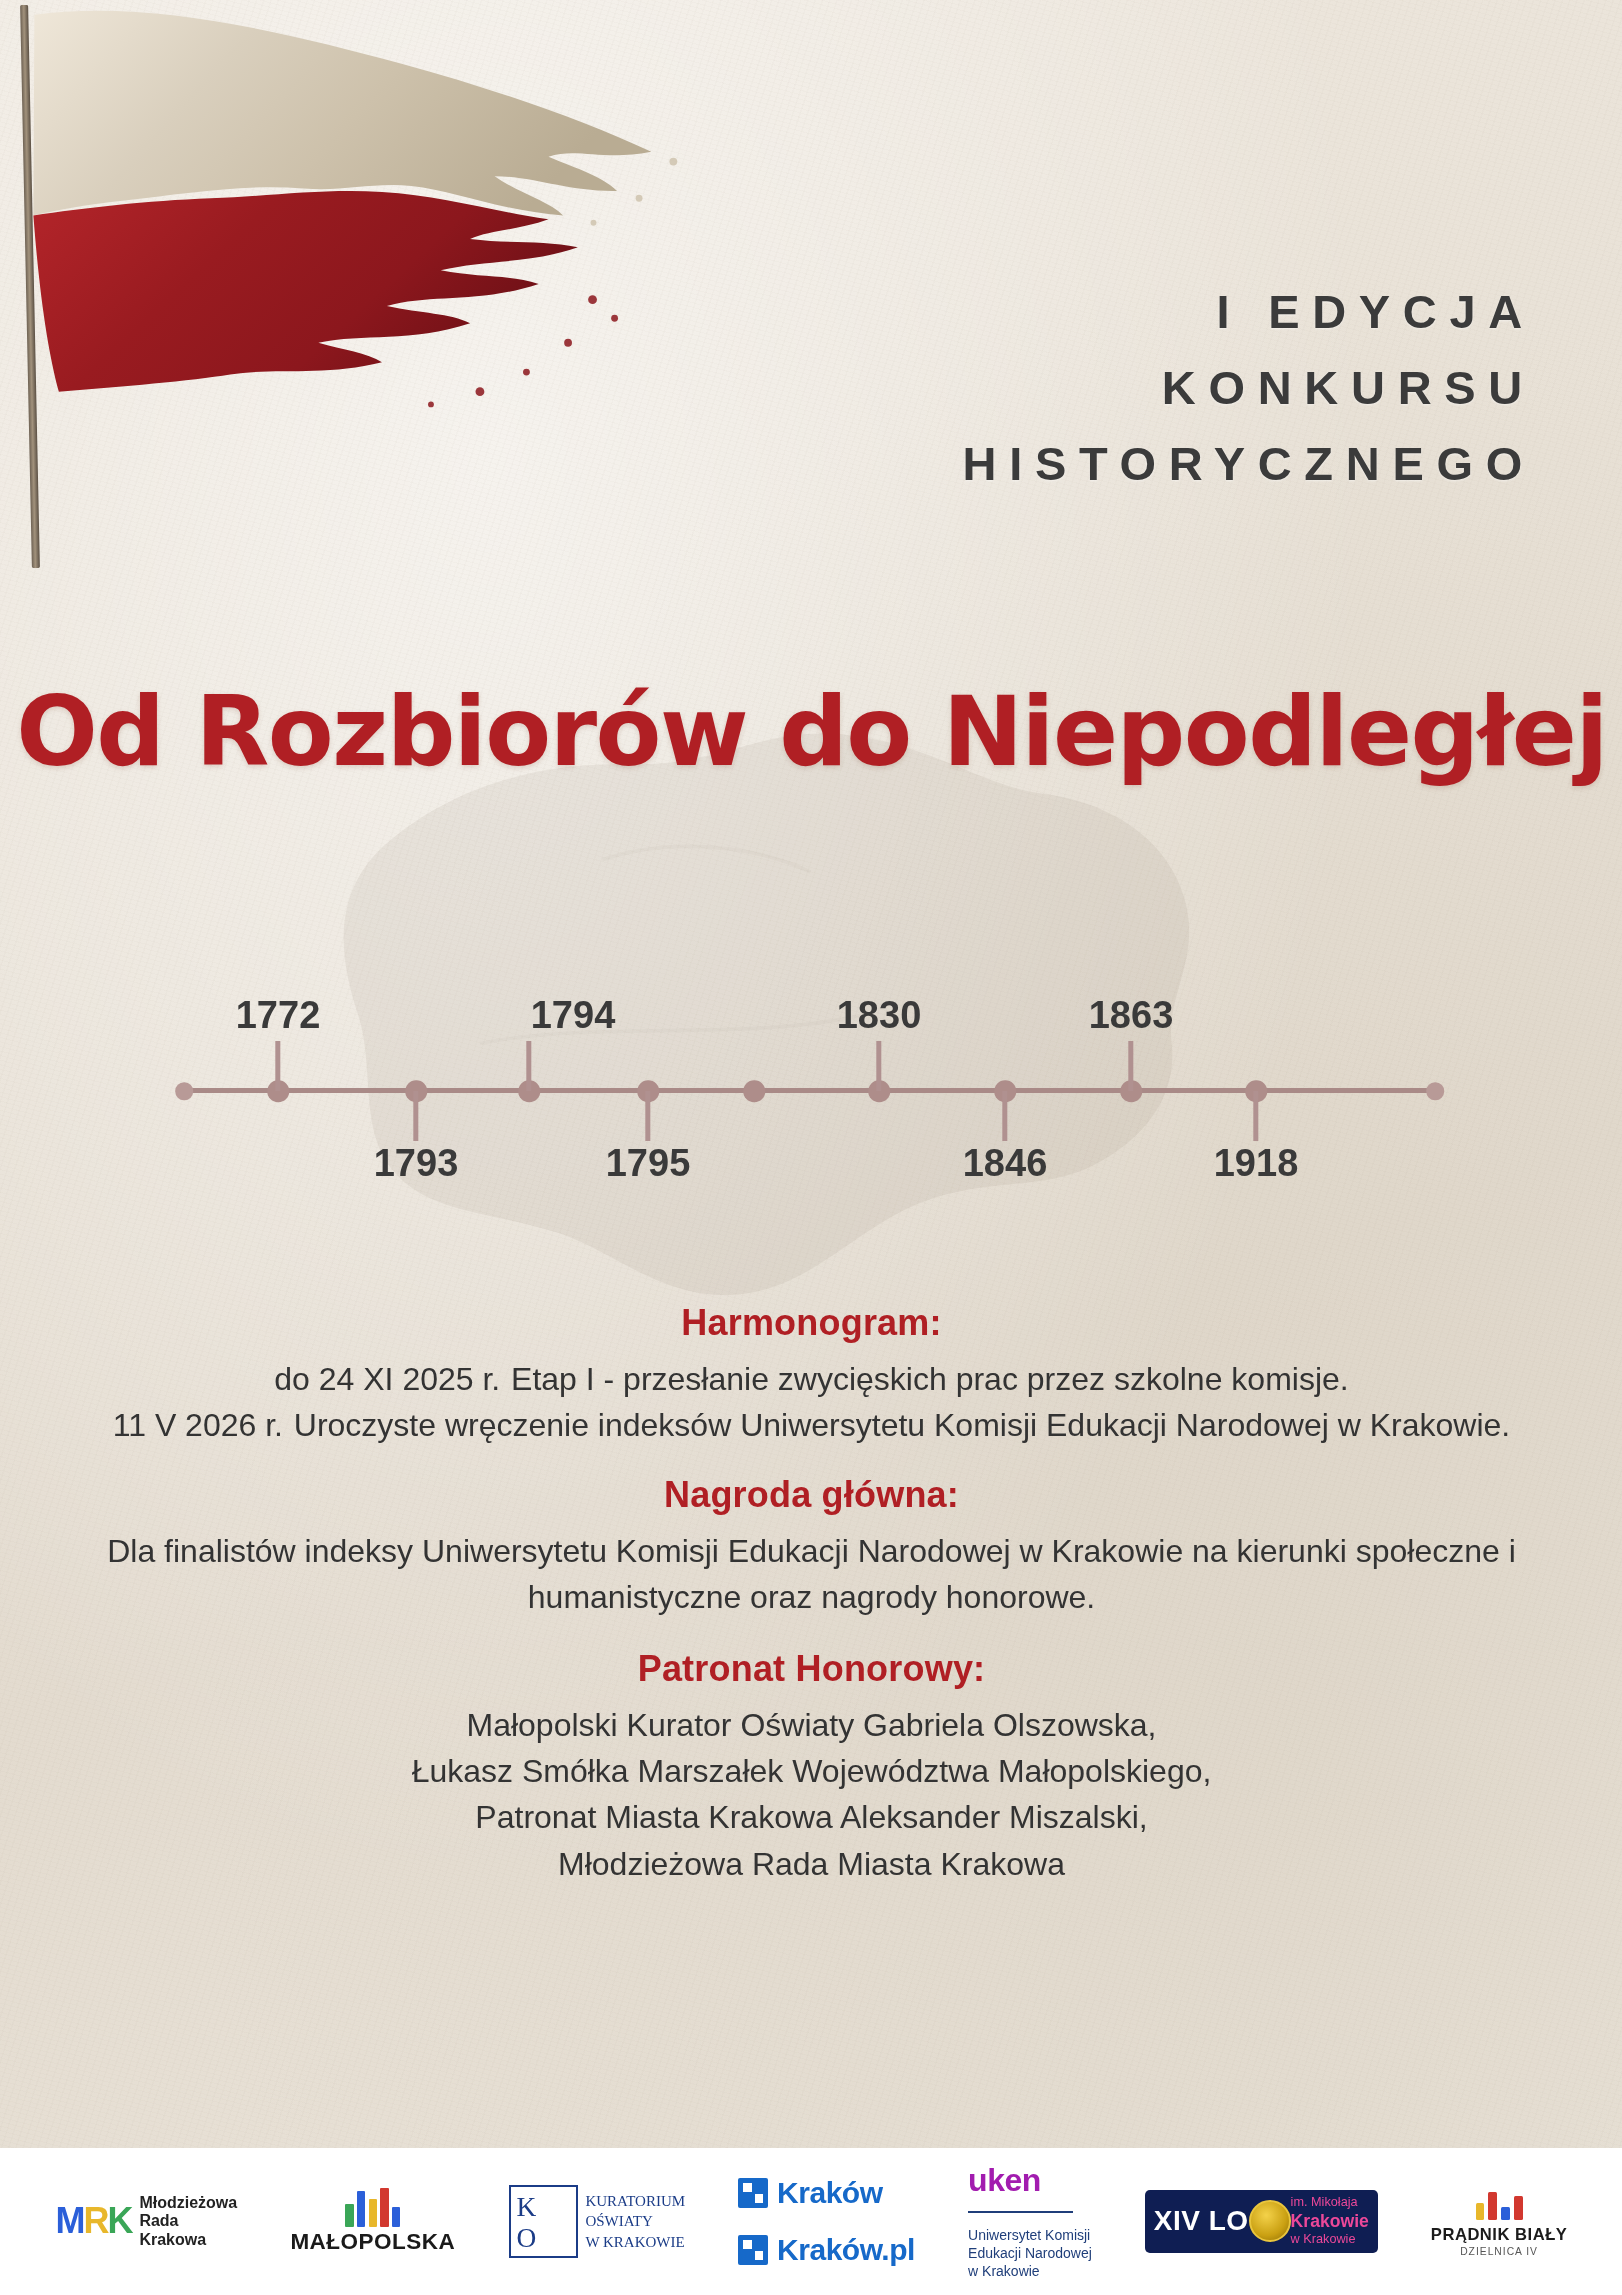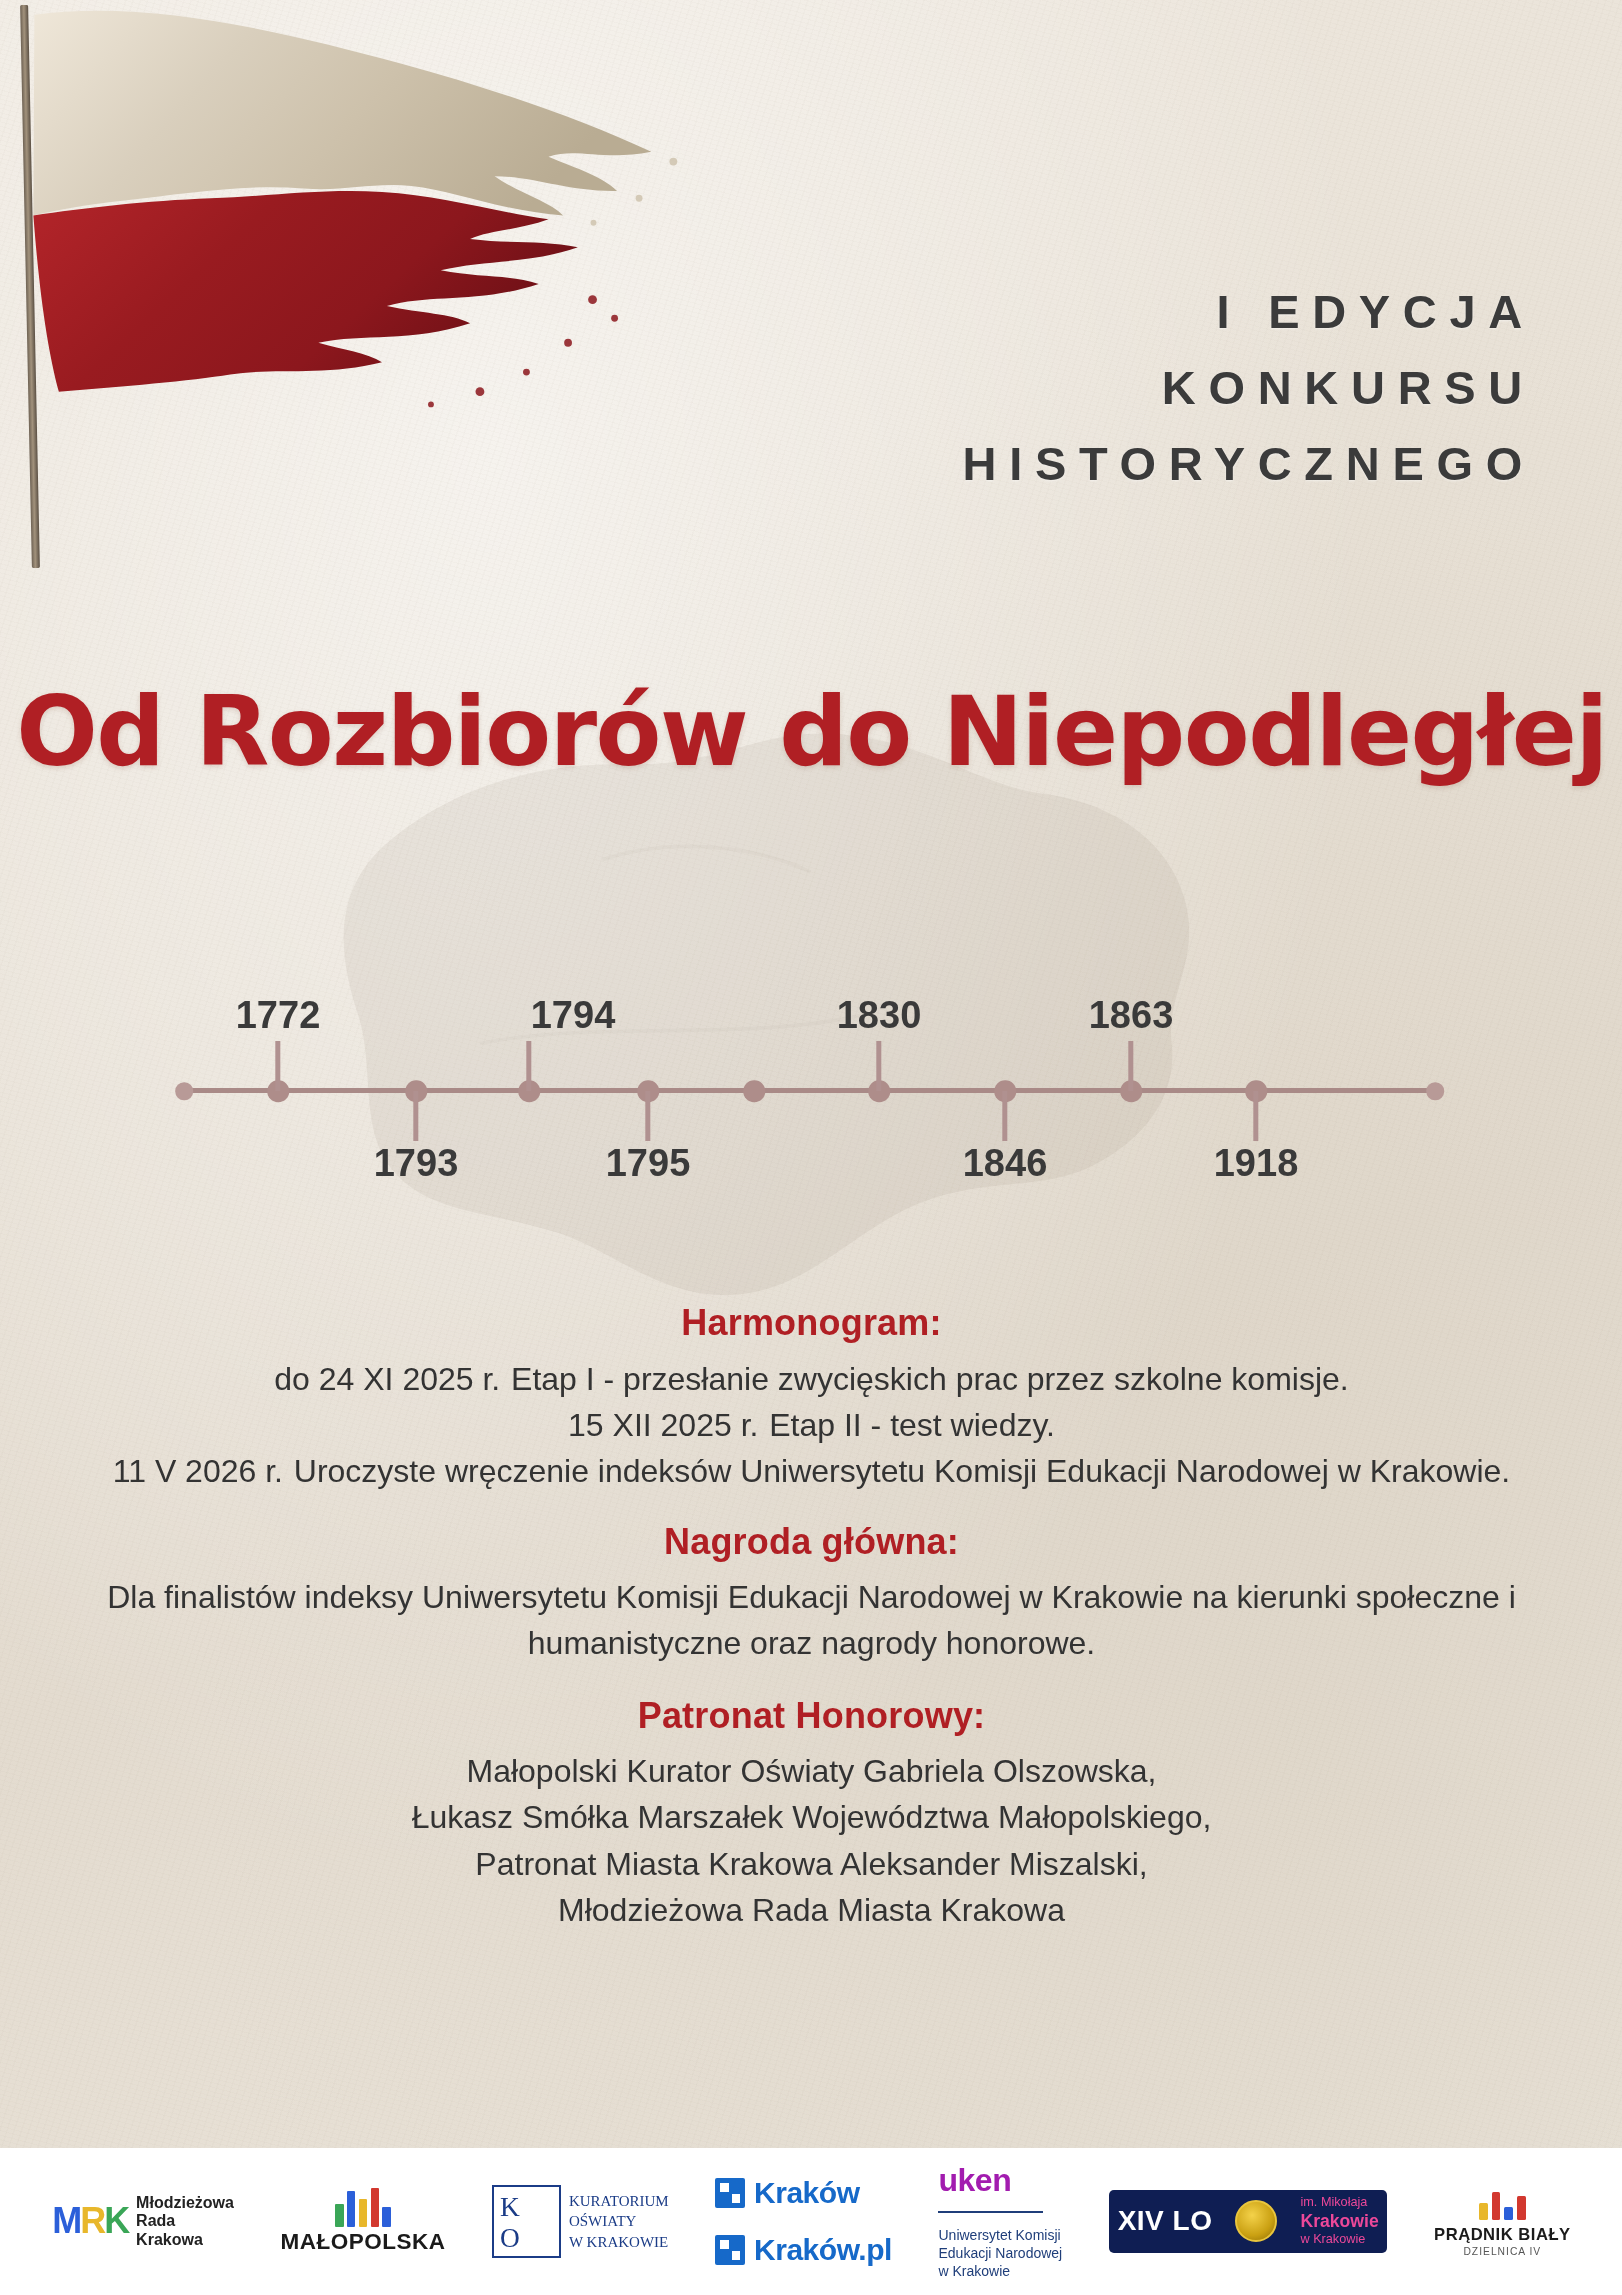--- a/index.html
+++ b/index.html
@@ -236,21 +236,21 @@
   .krk-mark::after  { right: 4.9px; bottom: 4.9px; width: 8.8px; height: 8.8px; }
   .krk-word { font-size: 30px; font-weight: 700; color: #1669c9; letter-spacing: -0.5px; }
 
   
   .uken-word { font-size: 32px; font-weight: 700; color: #a21caf; letter-spacing: -0.5px; }
   .uken-rule { width: 105px; height: 2.4px; background: #1f3e7a; margin: 3.9px 0 4.9px 0; }
   .uken-sub { font-size: 14px; color: #1f3e7a; line-height: 1.3; }
 
   
   .lo-badge {
-    display: flex; align-items: center; gap: 23px;
+    display: flex; align-items: center; gap: 0;
     background: #0f1e53; border-radius: 4.9px; padding: 4.9px 8.8px;
   }
   .lo-xiv { font-size: 28px; font-weight: 700; color: #ffffff; letter-spacing: 0.5px; }
   .lo-circle {
     width: 38px; height: 38px; border-radius: 50%;
     background: radial-gradient(circle at 40% 35%, #f4d24a, #caa012 60%, #8a6a05);
     border: 2px solid #e9c53d;
   }
   .lo-sub { font-size: 12.7px; color: #ec4899; line-height: 1.25; }
   .lo-sub b { font-size: 17.6px; }
@@ -368,23 +368,20 @@
     <div class="tl-label" style="left:1094px; top:197px;">1918</div>
   </div>
 
   <div class="content">
 
     <div class="sect-head">Harmonogram:</div>
     <div class="row">
       <span>do 24 XI 2025 r.</span><span class="gap"></span><span>Etap I - przesłanie zwycięskich prac przez szkolne komisje.</span>
     </div>
     <div class="row">
-      <span>15 XII 2025 r.</span><span class="gap"></span><span>Etap II - test wiedzy.</span>
-    </div>
-    <div class="row">
       <span>11 V 2026 r.</span><span class="gap"></span><span>Uroczyste wręczenie indeksów Uniwersytetu Komisji Edukacji Narodowej w Krakowie.</span>
     </div>
 
     <div class="sect-head sp2">Nagroda główna:</div>
     <div class="row">Dla finalistów indeksy Uniwersytetu Komisji Edukacji Narodowej w Krakowie na kierunki społeczne i</div>
     <div class="row">humanistyczne oraz nagrody honorowe.</div>
 
     <div class="sect-head sp3">Patronat Honorowy:</div>
     <div class="row">Małopolski Kurator Oświaty Gabriela Olszowska,</div>
     <div class="row">Łukasz Smółka Marszałek Województwa Małopolskiego,</div>

